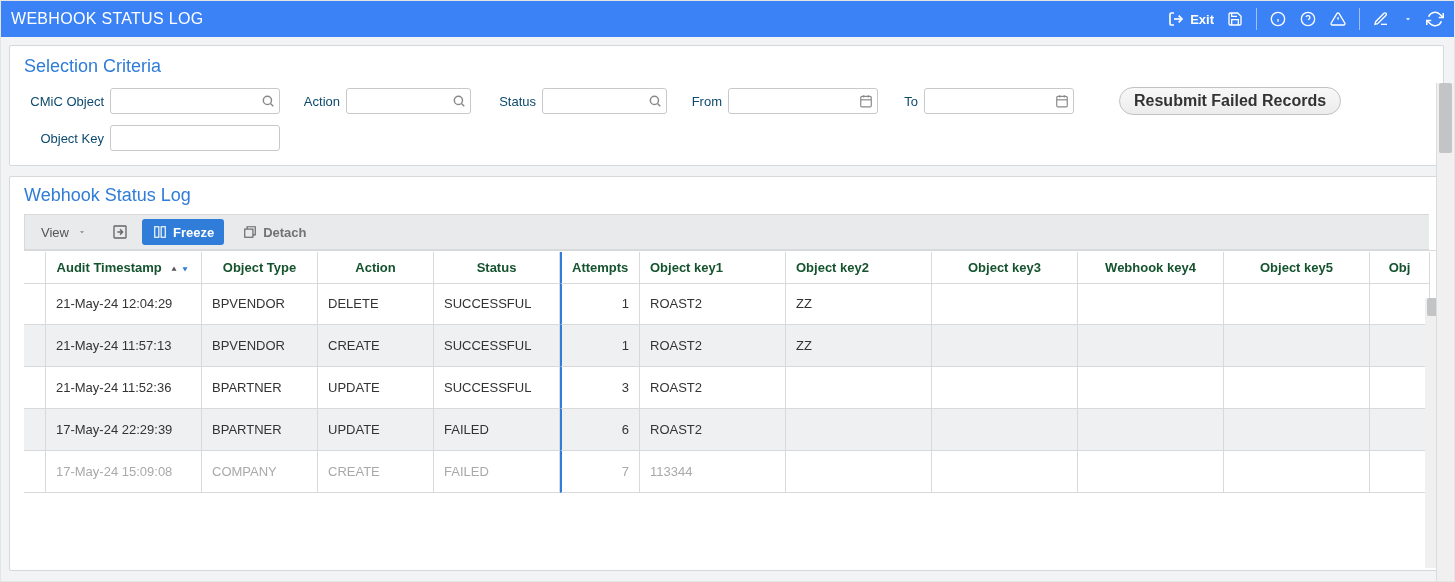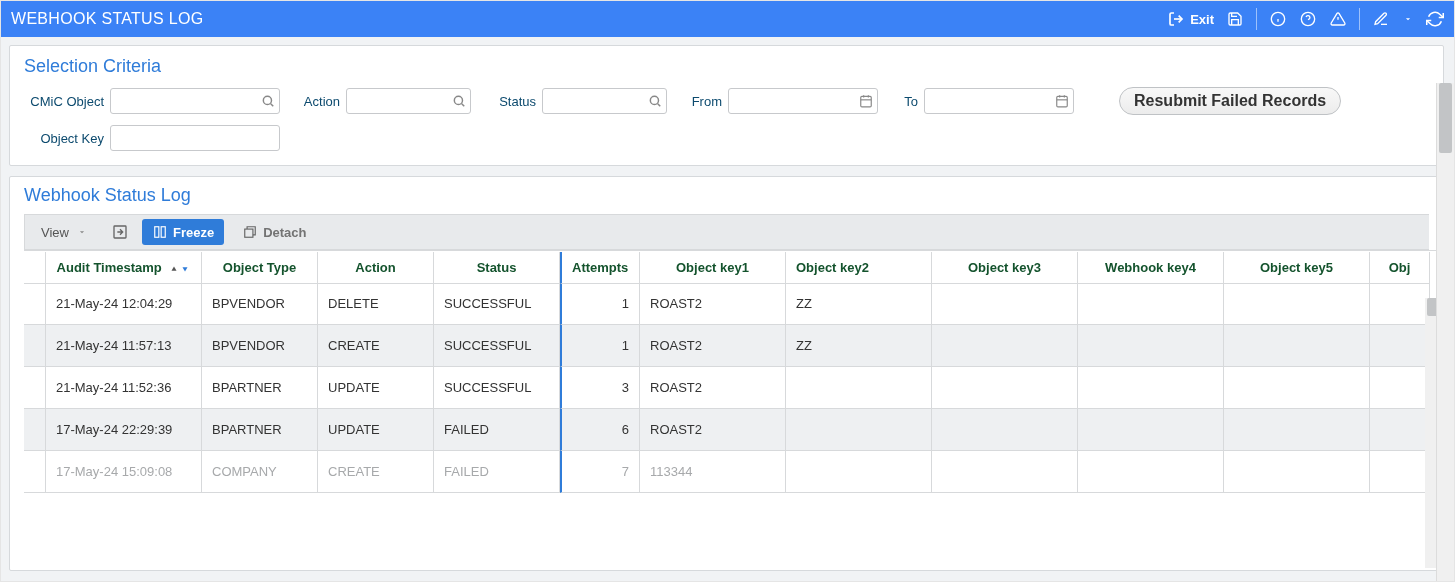--- a/index.html
+++ b/index.html
@@ -277,21 +277,21 @@
                       </svg>
                   <svg width="10" height="10" viewBox="0 0 24 24" fill="#2f7cd9">
                         <path d="M12 18l-6-10h12z"></path>
                       </svg>
                 </span>
               </th>
               <th style="text-align:center;">Object Type</th>
               <th style="text-align:center;">Action</th>
               <th style="text-align:center;">Status</th>
               <th class="attempts-col" style="text-align:left;">Attempts</th>
-              <th style="text-align:center;">Object key1</th>
+              <th style="">Object key1</th>
               <th style="text-align:left;">Object key2</th>
               <th style="text-align:center;">Object key3</th>
               <th style="text-align:center;">Webhook key4</th>
               <th style="text-align:center;">Object key5</th>
               <th style="text-align:center;">Obj</th>
             </tr>
           </thead>
           <tbody id="grid-body">
                 <tr>
                   <td class="sel-col"></td>

